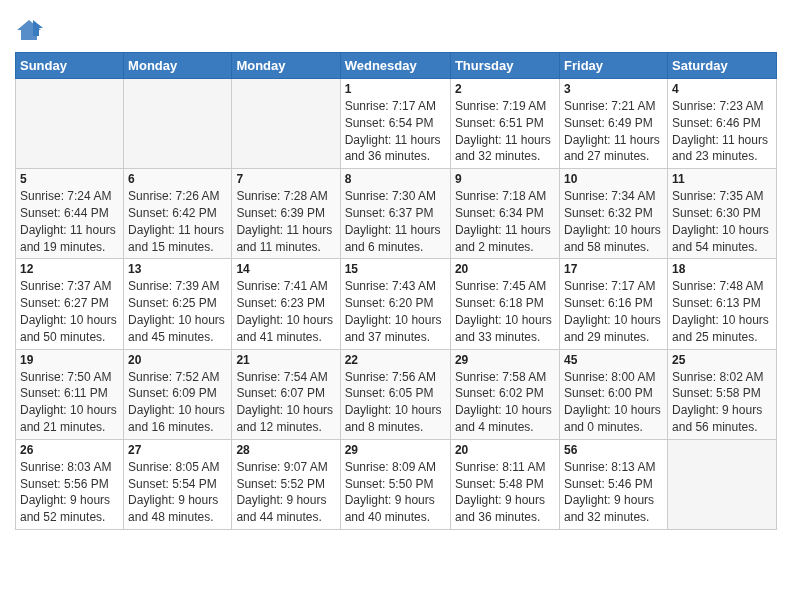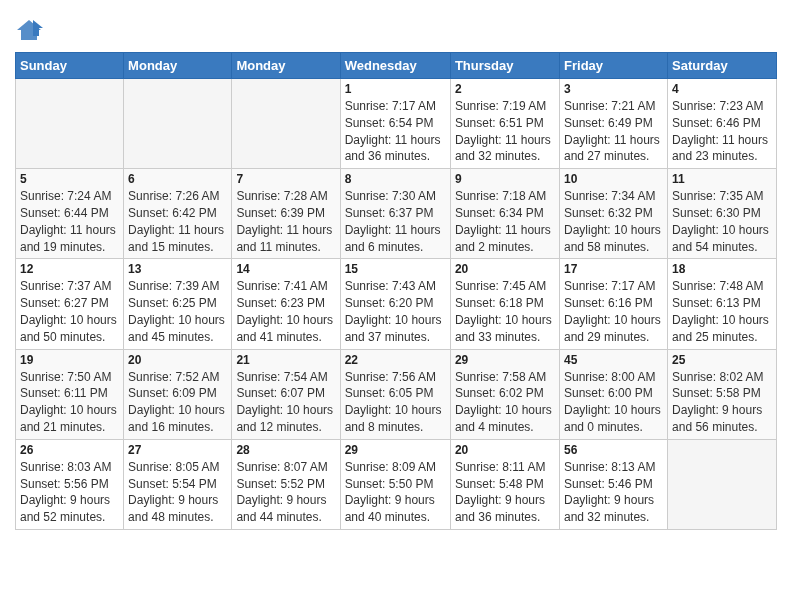--- a/index.html
+++ b/index.html
@@ -310,21 +310,21 @@
 Daylight: 9 hours and 52 minutes.</div>
           </td>
           <td>
             <div class="day-num">27</div>
             <div class="day-info">Sunrise: 8:05 AM
 Sunset: 5:54 PM
 Daylight: 9 hours and 48 minutes.</div>
           </td>
           <td>
             <div class="day-num">28</div>
-            <div class="day-info">Sunrise: 8:07 AM
+            <div class="day-info">Sunrise: 9:07 AM
 Sunset: 5:52 PM
 Daylight: 9 hours and 44 minutes.</div>
           </td>
           <td>
             <div class="day-num">29</div>
             <div class="day-info">Sunrise: 8:09 AM
 Sunset: 5:50 PM
 Daylight: 9 hours and 40 minutes.</div>
           </td>
           <td>

